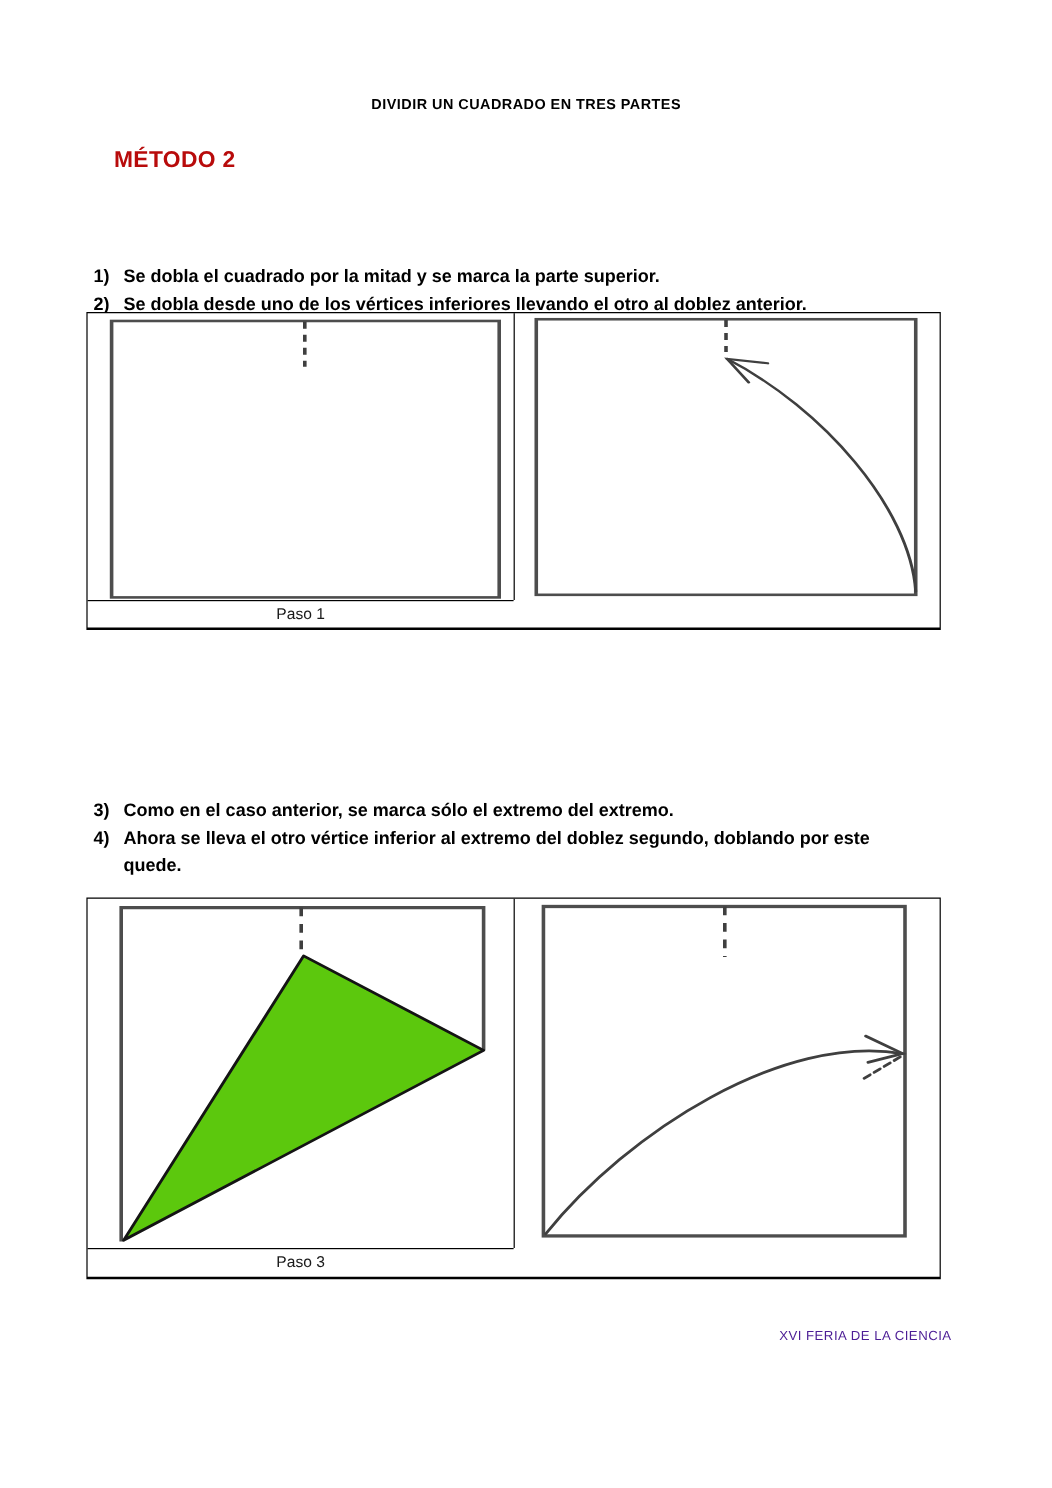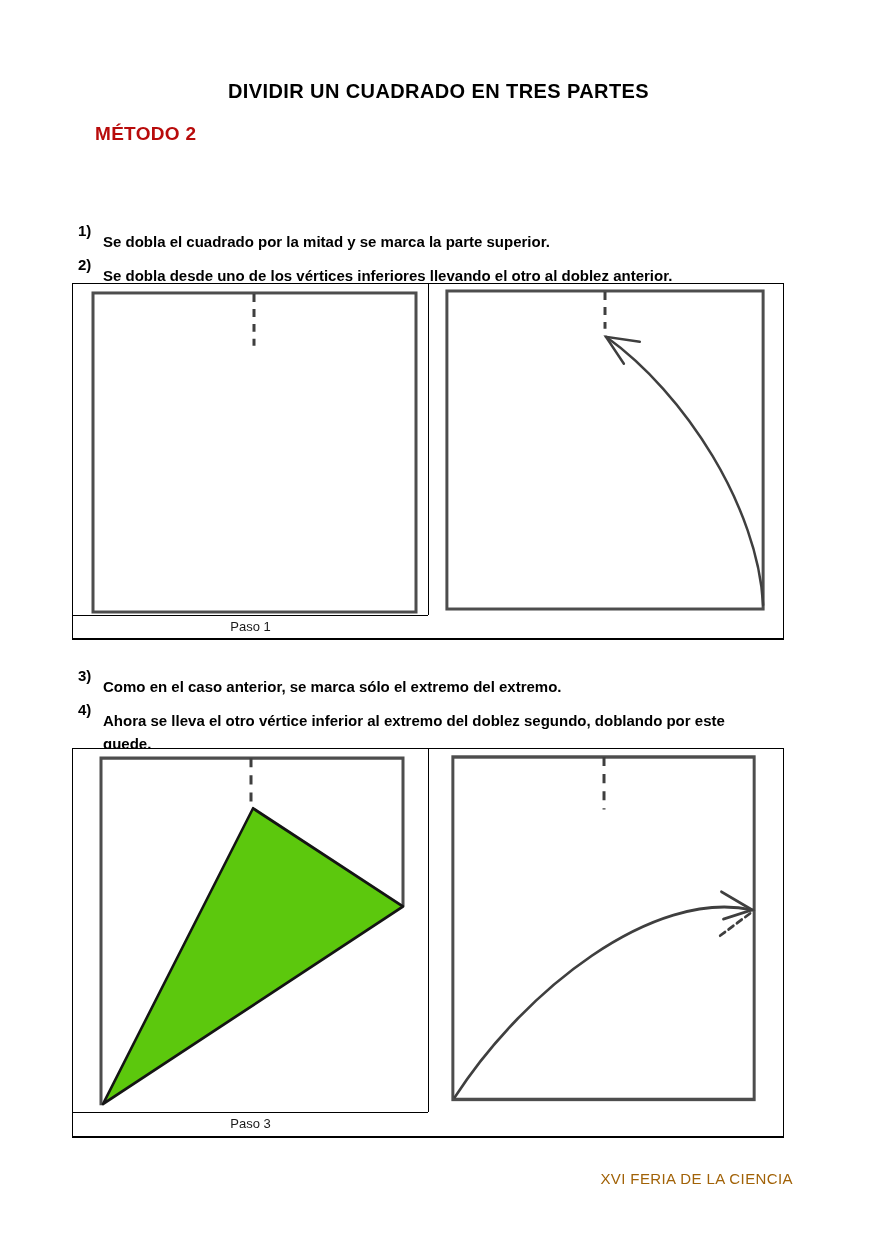--- a/index.html
+++ b/index.html
@@ -4,59 +4,59 @@
 <style>
   * { margin:0; padding:0; box-sizing:border-box; }
   html,body { background:#e8e8e8; }
   .page {
     position:relative; width:877px; height:1240px; margin:0 auto;
     background:#ffffff; overflow:hidden;
     font-family:"Liberation Sans", sans-serif; color:#000;
   }
   .title {
     position:absolute; top:80px; left:0; right:0;
-    text-align:center; font-size:20px; font-weight:bold; letter-spacing:0.4px;
+    text-align:center; font-size:12px; font-weight:bold; letter-spacing:0.4px;
   }
   .method {
     position:absolute; top:123px; left:84px;
     font-size:19px; font-weight:bold; letter-spacing:0.3px;
   }
   .intro {
     position:absolute; top:165px; left:84px; width:712px;
     font-size:15px; font-weight:bold; line-height:21px;
   }
   .steps { position:absolute; left:78px; width:700px; }
   .steps-a { top:219px; }
   .steps-b { top:664px; }
   .step { display:flex; font-size:15px; font-weight:bold; line-height:23px; }
   .step-num { flex:0 0 25px; }
-  .step-text { flex:1 1 auto; max-width:670px;margin-top:11px; }
+  .step-text { flex:1 1 auto; max-width:670px; }
   .figtable {
     position:absolute; left:72px; width:712px;
     border:1px solid #000; border-bottom-width:2px;
     display:grid; grid-template-columns:1fr 1fr; background:#fff;
   }
-  .figtable-1 { top:283px; height:357px; grid-template-rows:1fr 23px; }
-  .figtable-2 { top:748px; height:390px; grid-template-rows:1fr 24px; }
+  .figtable-1 { top:260px; height:265px; grid-template-rows:1fr 23px; }
+  .figtable-2 { top:748px; height:318px; grid-template-rows:1fr 24px; }
   .figcell { position:relative; }
   .col2 { border-left:1px solid #000; }
   .capcell {
     border-top:1px solid #000; text-align:center;
     font-size:13px; line-height:21px; color:#1a1a1a; font-weight:normal;
   }
   .figcell svg { position:absolute; inset:0; width:100%; height:100%; }
   .sq   { fill:none; stroke-width:3; }
   .sqln { fill:none; stroke-width:3; }
   .foldmark { fill:none; stroke-width:3; stroke-dasharray:8 7; }
   .arrow { fill:none; stroke-width:2.5; stroke-linecap:round; }
   .arrowdash { fill:none; stroke-width:2.5; stroke-dasharray:6 4; stroke-linecap:round; }
   .tri  { stroke:#141414; stroke-width:2.5; stroke-linejoin:round; }
   .footer {
-    position:absolute; top:1170px; right:84px;
-    font-size:15px; letter-spacing:0.4px; color:#a16207;
+    position:absolute; top:1108px; right:84px;
+    font-size:11px; letter-spacing:0.4px; color:#4c1d95;
   }
 </style>
 </head>
 <body>
 
 <div class="page">
 
   <h1 class="title">DIVIDIR UN CUADRADO EN TRES PARTES</h1>
 
   <h2 class="method" style="color: rgb(184, 11, 11); margin-left: 11px;">MÉTODO 2</h2>

